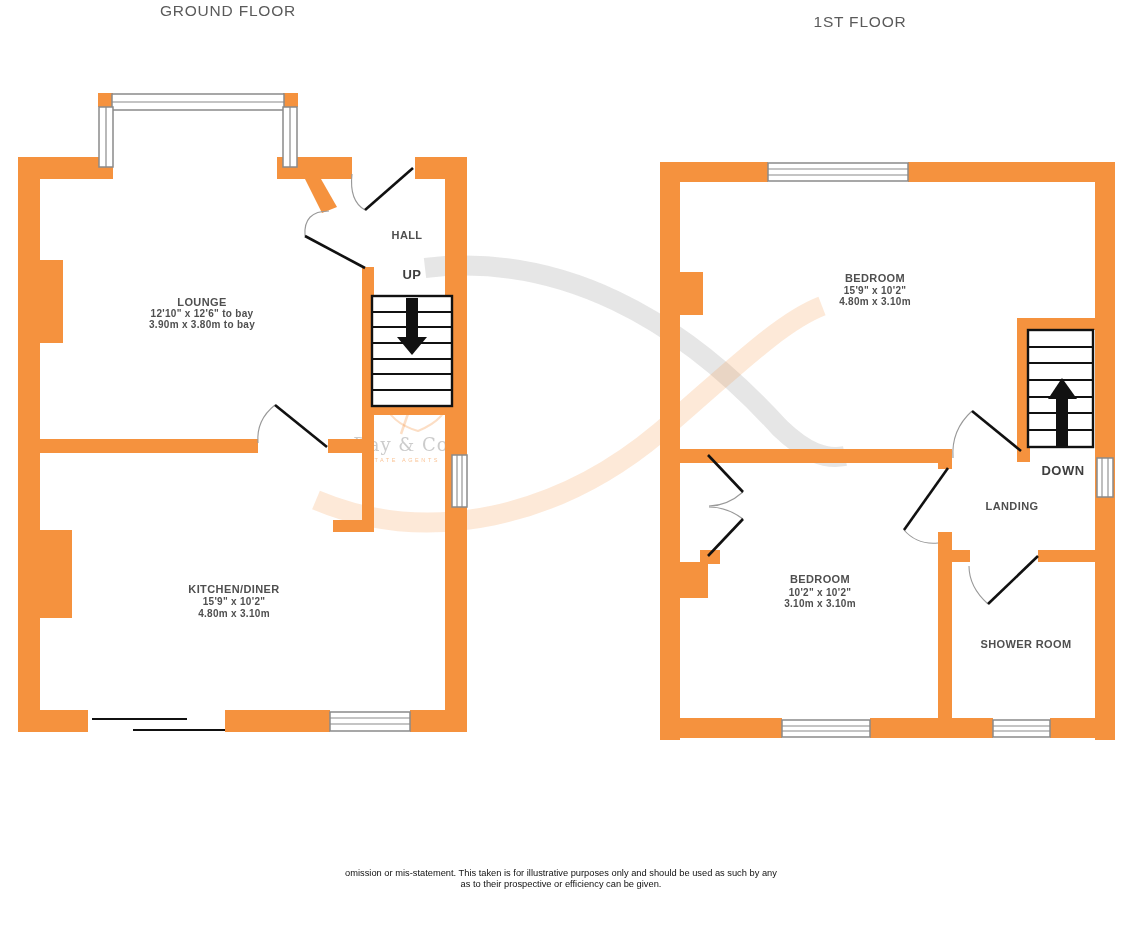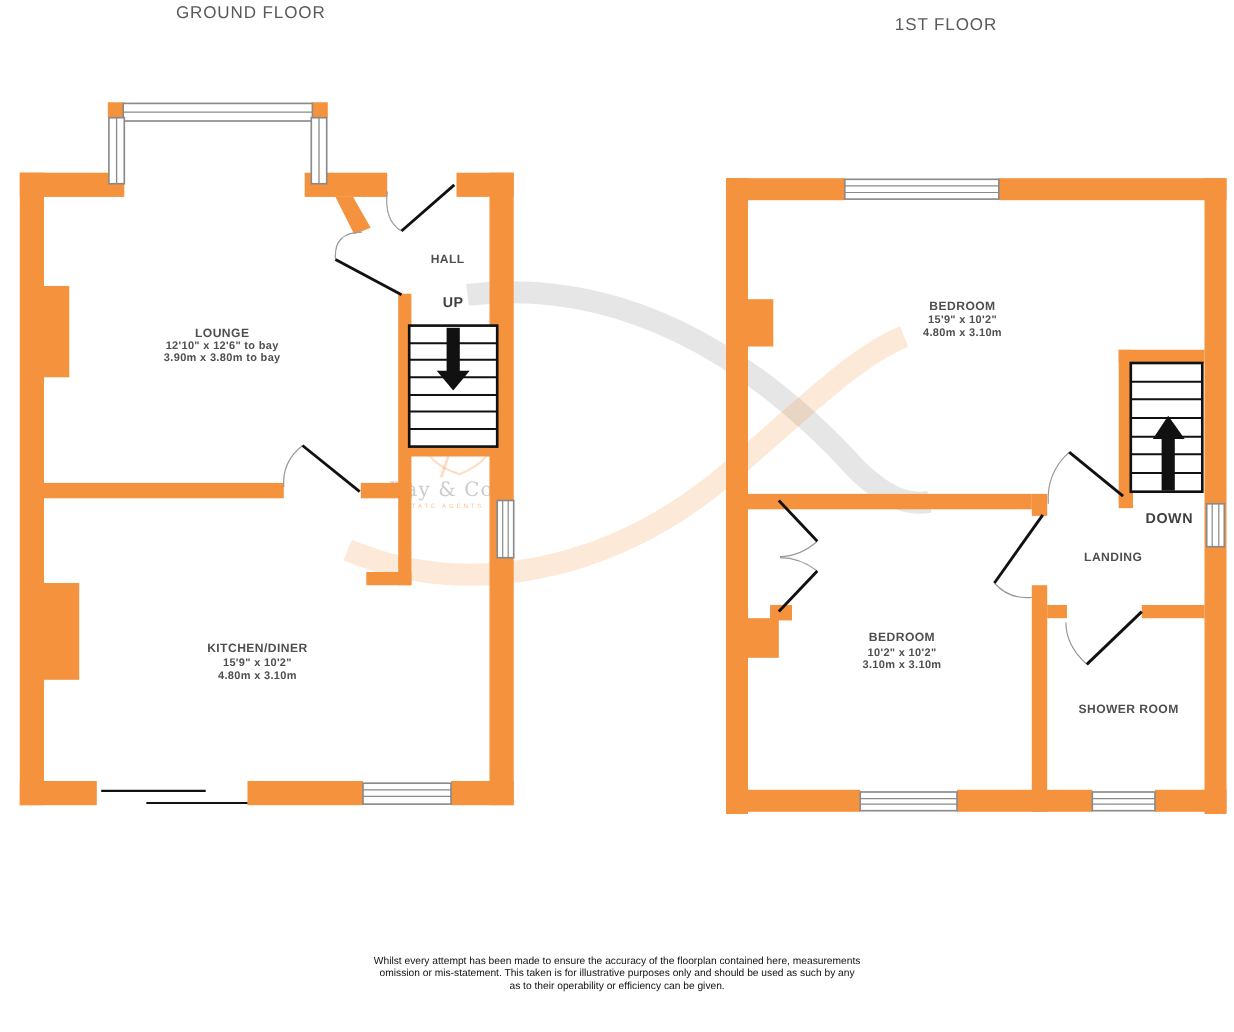--- a/index.html
+++ b/index.html
@@ -212,18 +212,17 @@
     <text x="820" y="583" text-anchor="middle" class="room-name">BEDROOM</text>
     <text x="820" y="596" text-anchor="middle" class="room-dims">10'2"  x 10'2"</text>
     <text x="820" y="607" text-anchor="middle" class="room-dims">3.10m  x 3.10m</text>
     <text x="1012" y="510" text-anchor="middle" class="room-name">LANDING</text>
     <text x="1063" y="475" text-anchor="middle" class="stair-label">DOWN</text>
     <text x="1026" y="648" text-anchor="middle" class="room-name">SHOWER ROOM</text>
   </g>
 </svg>
 
   <div class="disclaimer">
-    <div>Whilst every attempt has been made to ensure the accuracy of the floorplan contained here, measurements</div>
     <div>omission or mis-statement. This taken is for illustrative purposes only and should be used as such by any</div>
-    <div>as to their operability or efficiency can be given.</div>
+    <div>as to their prospective or efficiency can be given.</div>
   </div>
 
 </div>
 
 </body></html>

